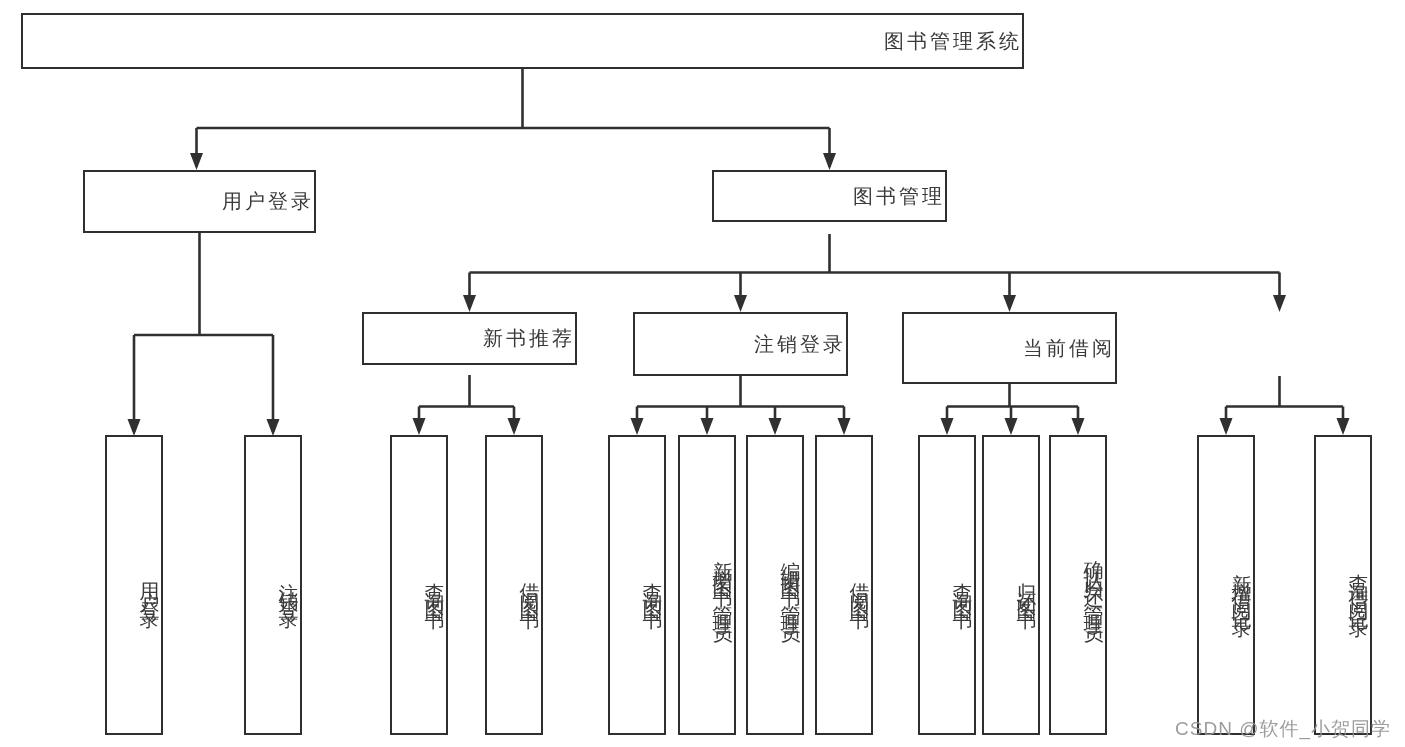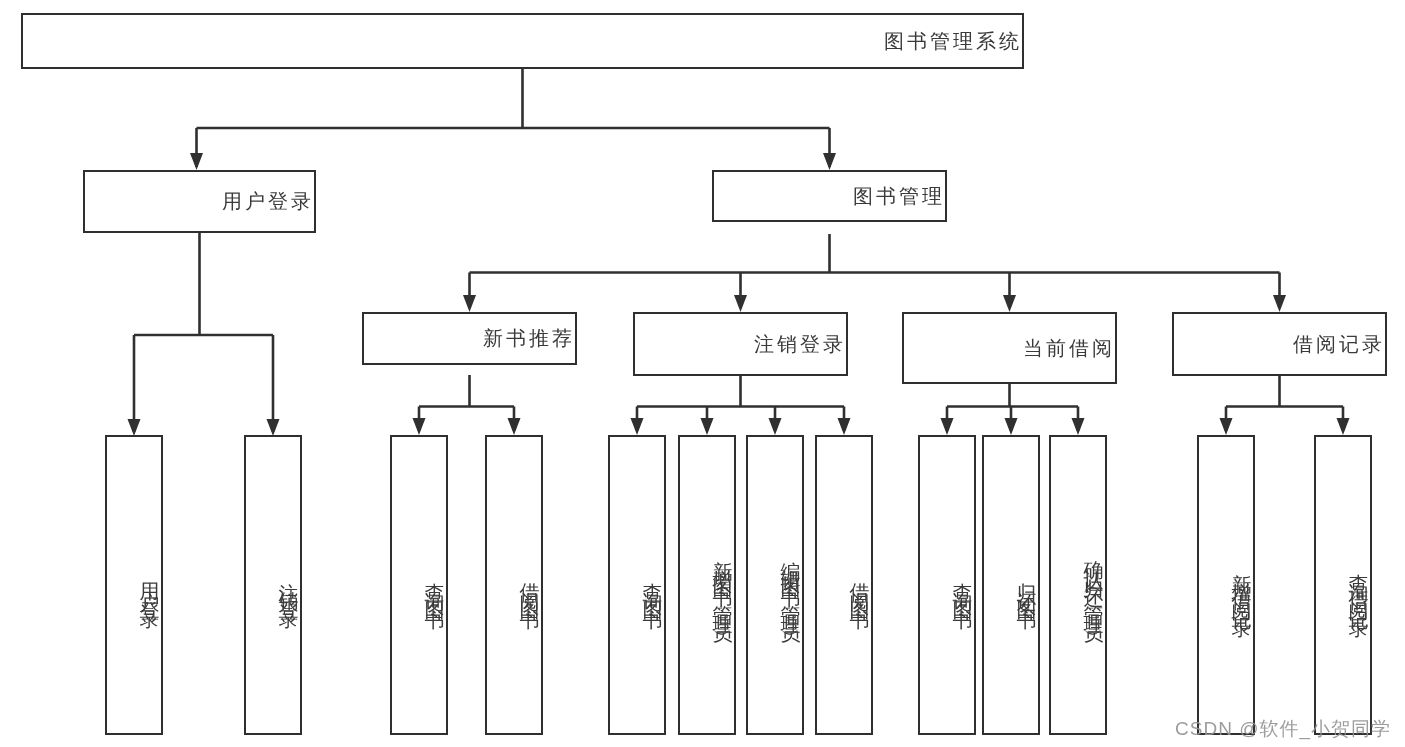--- a/index.html
+++ b/index.html
@@ -95,23 +95,20 @@
 
   <div class="box h" style="left:362px; top:312px; width:215px; height:53px">
     <span class="label">新书推荐</span>
   </div>
   <div class="box h" style="left:633px; top:312px; width:215px; height:64px">
     <span class="label">注销登录</span>
   </div>
   <div class="box h" style="left:902px; top:312px; width:215px; height:72px">
     <span class="label">当前借阅</span>
   </div>
-  <div class="box h" style="left:1172px; top:312px; width:215px; height:64px">
-    <span class="label">借阅记录</span>
-  </div>
 
   <div class="box v" style="left:105px; top:435px; width:58px; height:300px">
     <span class="label">用户登录</span>
   </div>
   <div class="box v" style="left:244px; top:435px; width:58px; height:300px">
     <span class="label">注销登录</span>
   </div>
 
   <div class="box v" style="left:390px; top:435px; width:58px; height:300px">
     <span class="label">查询图书</span>

